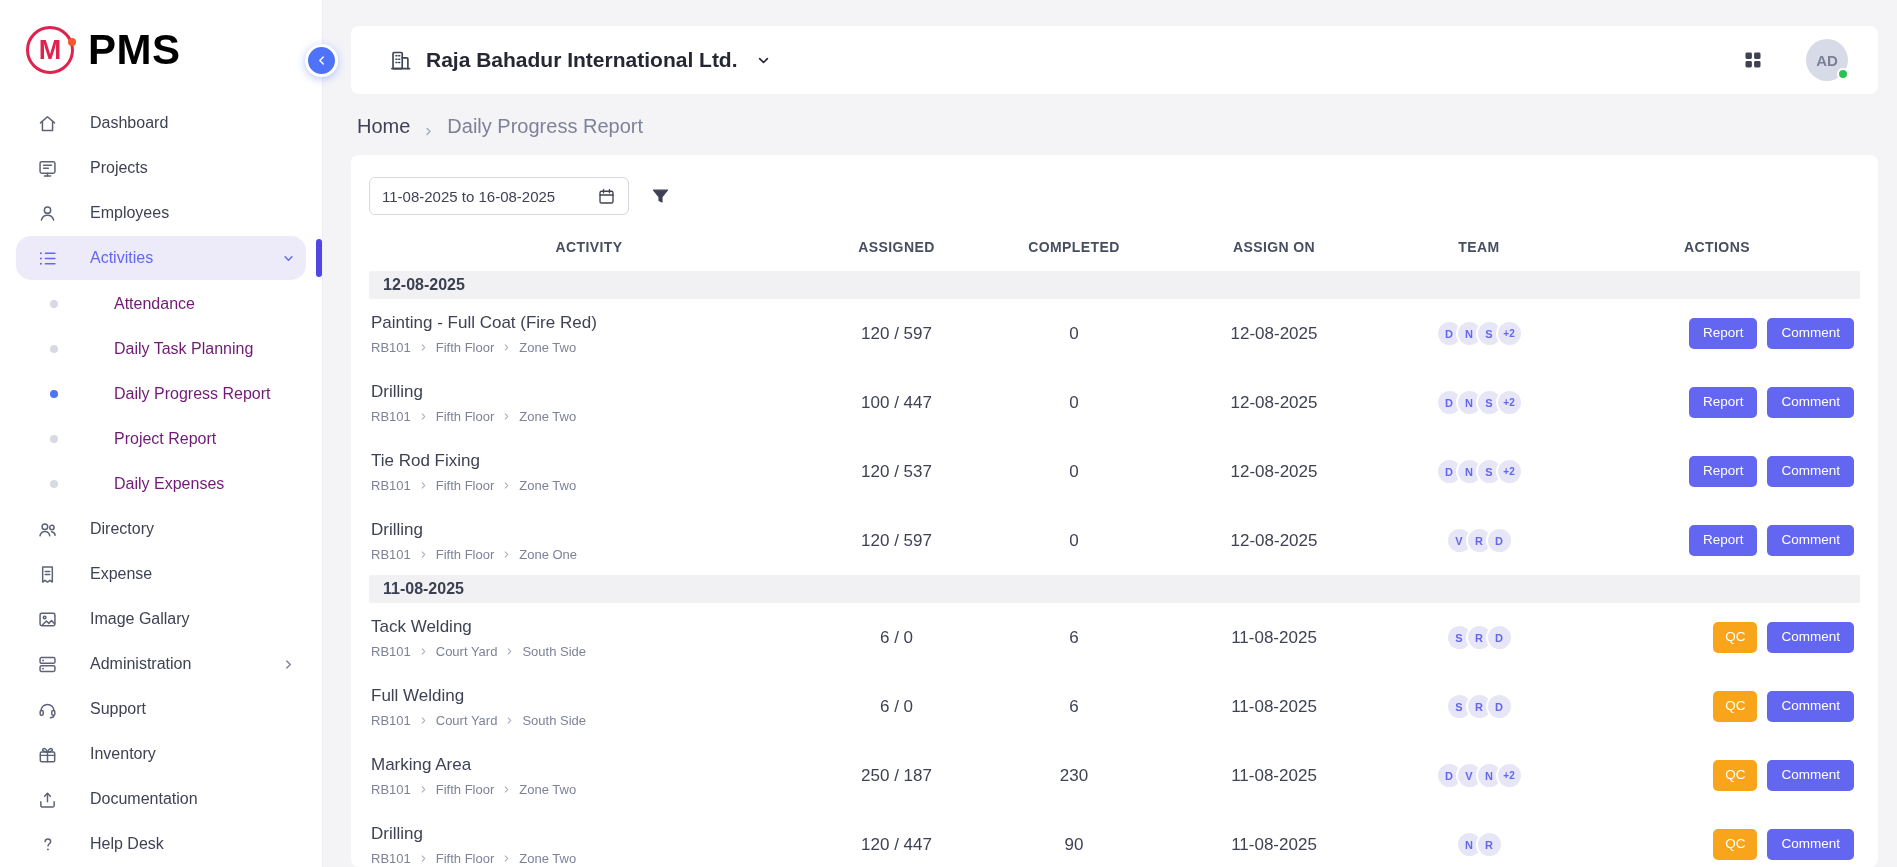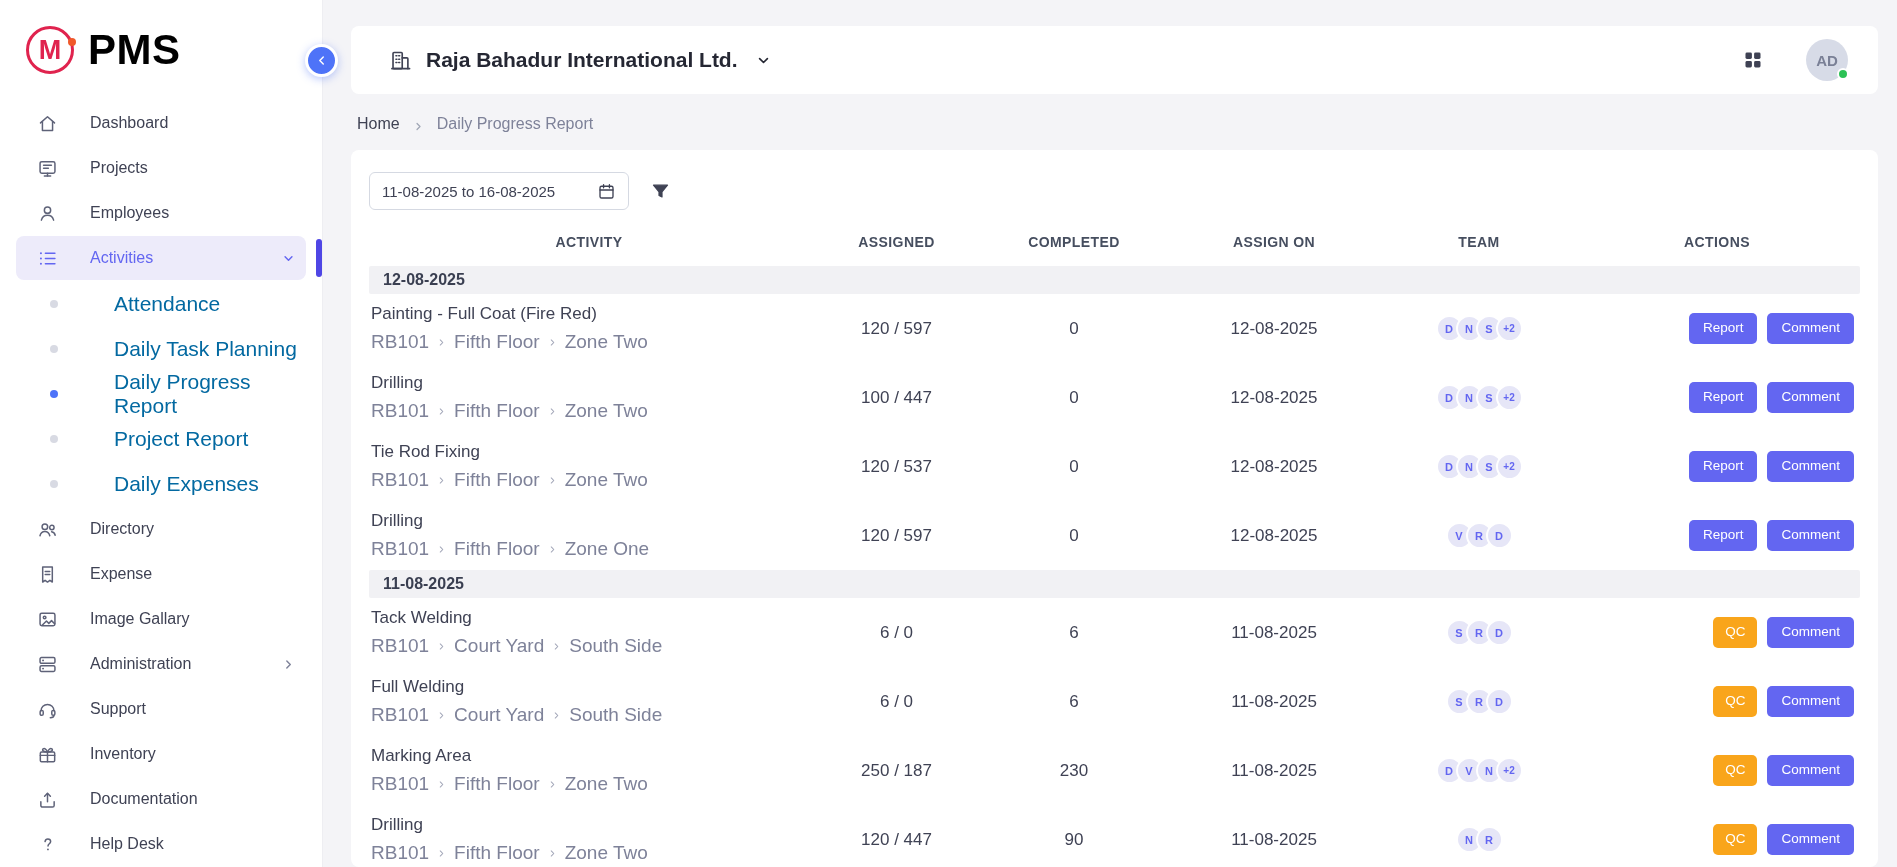--- a/index.html
+++ b/index.html
@@ -19,48 +19,48 @@
   .logo-mark { width:48px; height:48px; border:3px solid var(--logo-red,#E0234E); border-radius:50%; display:flex; align-items:center; justify-content:center; color:var(--logo-red,#E0234E); font-weight:800; font-size:27px; position:relative; flex:none; }
   .logo-mark::after { content:''; position:absolute; right:-5px; top:9px; width:8px; height:8px; background:#F0592A; border-radius:50%; }
   .logo-text { font-size:42px; font-weight:700; color:#000000; letter-spacing:.5px; }
   .collapse-btn { position:absolute; top:44px; right:-16px; width:33px; height:33px; border-radius:50%; background:var(--accent-blue,#4E73F8); border:3px solid #fff; color:#fff; display:flex; align-items:center; justify-content:center; cursor:pointer; box-shadow:0 2px 8px rgba(78,115,248,.4); z-index:10; }
   .collapse-btn svg { width:15px; height:15px; }
 
   .menu { padding:0 16px 8px; }
   .menu-item { position:relative; display:flex; align-items:center; gap:32px; padding:0 10px 0 20px; margin:1px 0; border-radius:8px; font-size:16px; color:#3F4254; cursor:pointer; height:44px; }
   .mi-icon { width:22px; height:22px; color:#5E6278; display:flex; align-items:center; justify-content:center; flex:none; }
   .mi-icon svg { width:21px; height:21px; }
-  .menu-item.active { background:var(--active-bg,#EDEBFA); color:var(--primary,#6366F1); }
+  .menu-item.active { background:var(--active-bg,#EDEBFA); color:var(--primary,#6366F1);border-radius:15px; }
   .menu-item.active .mi-icon { color:var(--primary,#6366F1); }
   .mi-chevron { margin-left:auto; display:flex; color:#7E8299; }
   .menu-item.active .mi-chevron { color:var(--primary,#6366F1); }
   .mi-chevron svg { width:15px; height:15px; }
   .menu-item.active::after { content:''; position:absolute; right:-16px; top:3px; bottom:3px; width:6px; border-radius:4px; background:var(--active-bar,#4F46E5); }
 
   .sub-item { display:flex; align-items:center; padding:0 0 0 34px; height:45px; cursor:pointer; }
   .sub-dot { width:8px; height:8px; border-radius:50%; background:#D8DAE3; flex:none; }
   .sub-item.active .sub-dot { background:var(--accent-blue,#4E73F8); }
-  .sub-label { margin-left:56px; font-size:21px; color:#0369a1; }
+  .sub-label { margin-left:56px; font-size:16px; color:#701a75; }
 
   
   .main { flex:1; height:100%; padding:26px 19px 0 28px; display:flex; flex-direction:column; overflow:hidden; }
   .topbar { background:#fff; border-radius:8px; height:68px; min-height:68px; display:flex; align-items:center; padding:0 30px 0 38px; }
   .company { display:flex; align-items:center; gap:14px; cursor:pointer; }
   .company-icon { color:#3F4254; display:flex; }
   .company-icon svg { width:23px; height:23px; }
   .company-name { font-size:21px; font-weight:700; color:#252733; }
   .company-chevron { display:flex; color:#252733; margin-left:3px; }
   .company-chevron svg { width:17px; height:17px; }
   .topbar-right { margin-left:auto; display:flex; align-items:center; gap:42px; }
   .grid-btn { background:none; border:none; color:#3F4254; cursor:pointer; display:flex; padding:0; }
   .grid-btn svg { width:22px; height:22px; }
   .avatar { width:42px; height:42px; border-radius:50%; background:#D7DBE7; color:#7A8096; display:flex; align-items:center; justify-content:center; font-weight:700; font-size:15px; position:relative; cursor:pointer; }
   .avatar-dot { position:absolute; right:-1px; bottom:1px; width:12px; height:12px; border-radius:50%; background:var(--online-green,#2BC155); border:2px solid #fff; }
 
-  .breadcrumb { display:flex; align-items:flex-end; gap:12px; padding:21px 6px 17px; font-size:16px; }
+  .breadcrumb { display:flex; align-items:flex-end; gap:12px; padding:21px 6px 17px; font-size:20px; }
   .bc-home { color:#3F4254; cursor:pointer; }
   .bc-sep { display:flex; color:#9FA5B5; }
   .bc-sep svg { width:13px; height:13px; }
   .bc-current { color:#7E8299; }
 
   .card { background:#fff; border-radius:8px; flex:1; padding:20px 18px 0; overflow:hidden; }
   .filters-row { display:flex; align-items:center; gap:21px; padding:2px 0 16px; }
   .date-range { width:260px; height:38px; border:1px solid #D5D9E2; border-radius:6px; display:flex; align-items:center; padding:0 12px; font-size:15px; color:#3F4254; cursor:pointer; background:#fff; }
   .date-cal { margin-left:auto; display:flex; color:#3F4254; }
   .date-cal svg { width:19px; height:19px; }
@@ -68,21 +68,21 @@
   .filter-btn svg { width:21px; height:21px; }
 
   
   .thead { display:grid; grid-template-columns:440px 175px 180px 220px 190px 1fr; padding:8px 0 16px; }
   .th { font-size:14px; font-weight:700; color:#464E5F; letter-spacing:.4px; text-align:center; }
   .group-row { background:#F1F1F4; border-radius:2px; padding:5px 14px; }
   .group-date { font-size:16px; font-weight:700; color:#3A3F51; }
   .trow { display:grid; grid-template-columns:440px 175px 180px 220px 190px 1fr; align-items:center; min-height:69px; padding:8px 0; }
   .col-activity { padding-left:2px; }
   .activity-name { font-size:17px; color:#3F4254; margin-bottom:7px; }
-  .activity-path { font-size:19px; color:#7E8299; display:flex; align-items:center; gap:7px; }
+  .activity-path { font-size:13px; color:#7E8299; display:flex; align-items:center; gap:7px; }
   .path-sep { display:flex; color:#A1A5B7; }
   .path-sep svg { width:11px; height:11px; }
   .col-num { text-align:center; font-size:17px; color:#3F4254; }
   .col-team { display:flex; justify-content:center; }
   .tavatar { width:27px; height:27px; border-radius:50%; background:#E6E6F7; color:var(--primary,#6366F1); font-size:11px; font-weight:700; display:flex; align-items:center; justify-content:center; border:2px solid #fff; margin-left:-7px; flex:none; }
   .tavatar:first-child { margin-left:0; }
   .tavatar.tmore { font-size:10px; }
   .col-actions { display:flex; justify-content:flex-end; gap:10px; padding-right:6px; }
   .btn { border:none; border-radius:5px; color:#fff; font-size:13.5px; font-family:inherit; padding:7px 14px; cursor:pointer; line-height:1.2; }
   .btn-indigo { background:var(--primary,#6366F1); }

